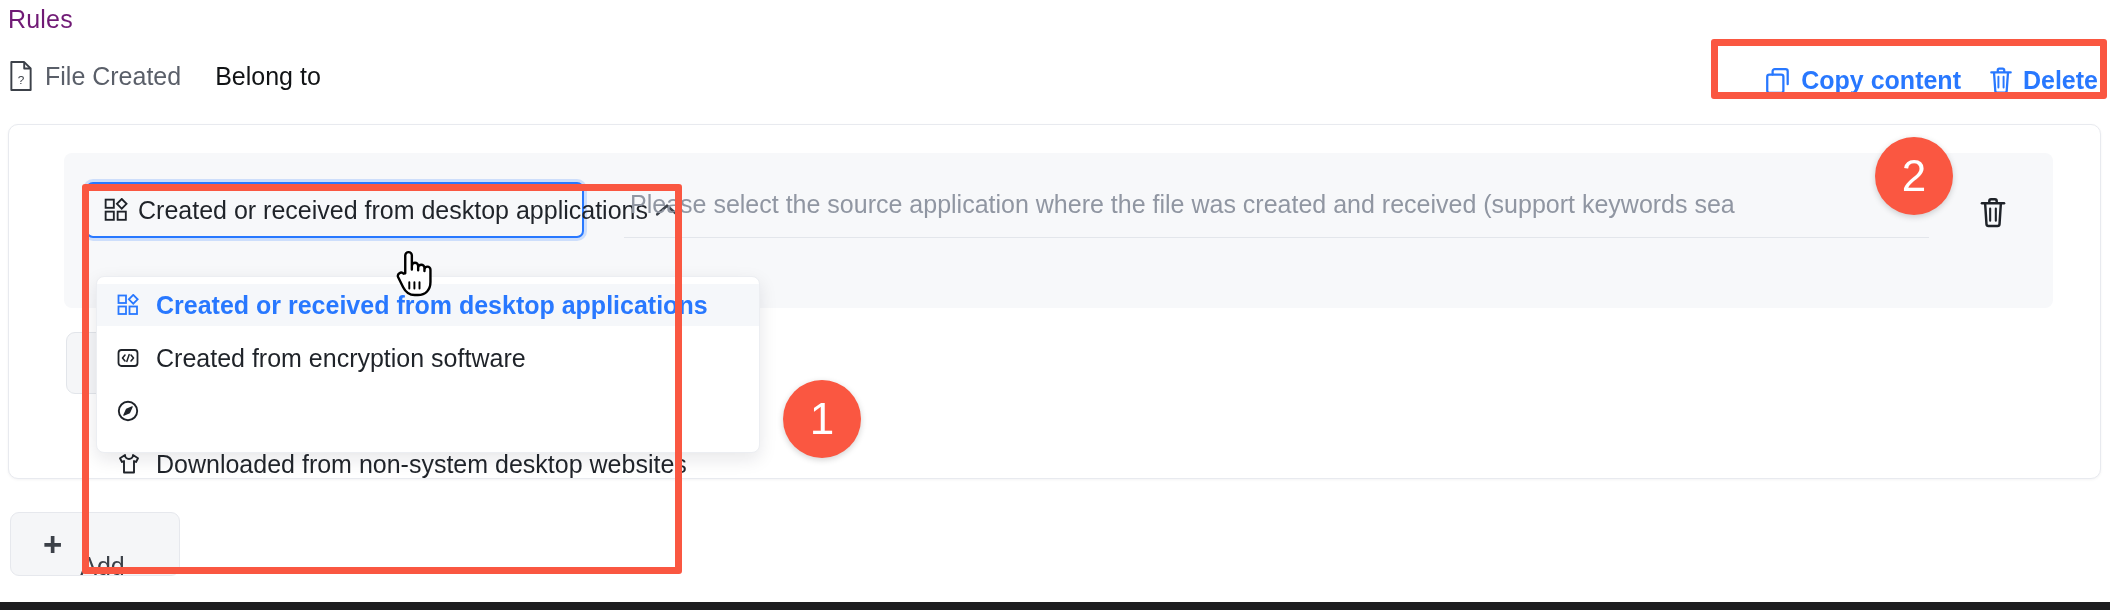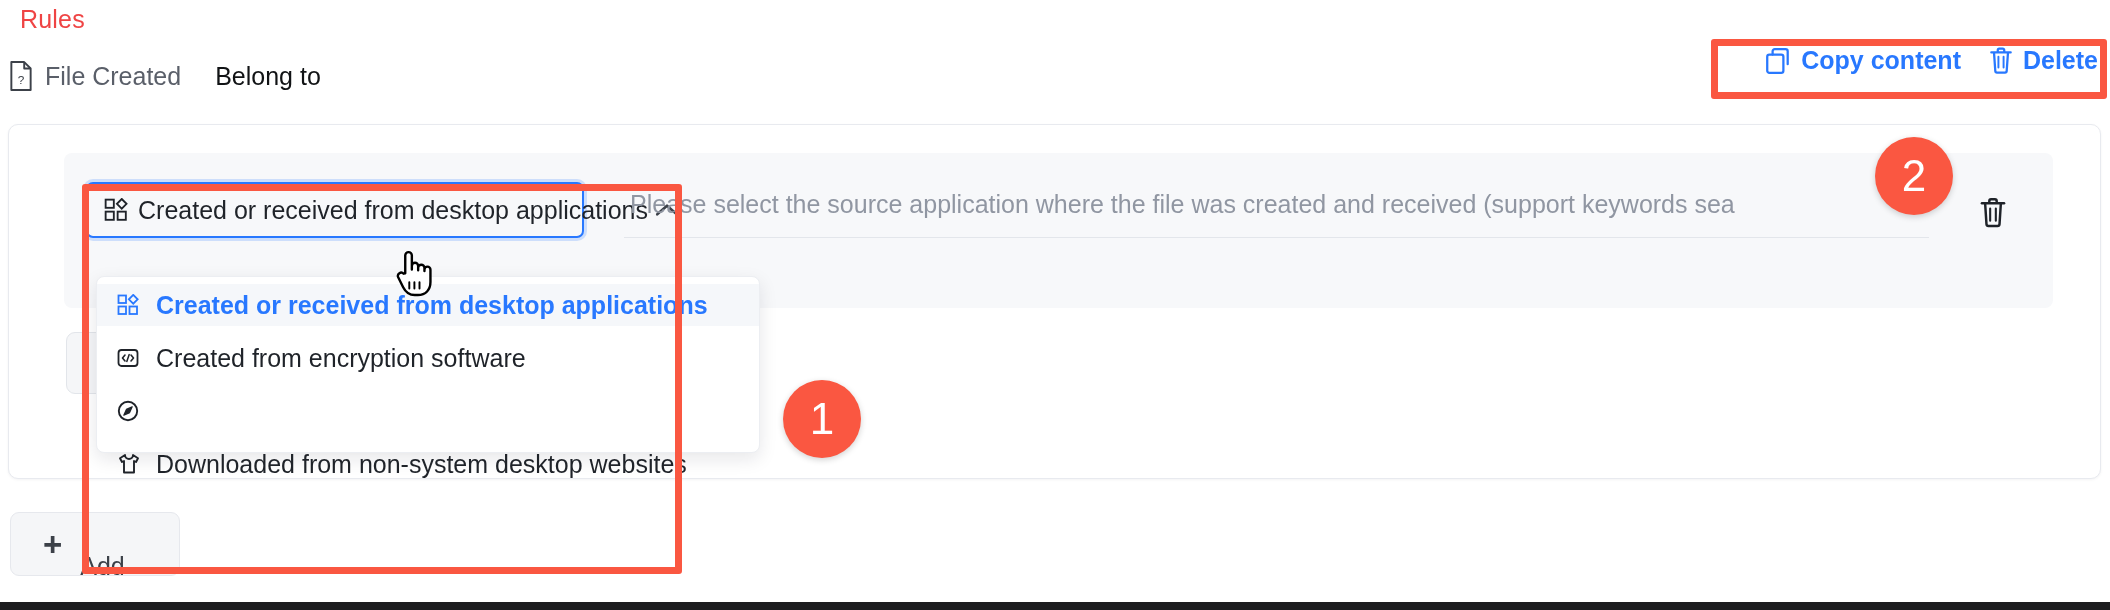--- a/index.html
+++ b/index.html
@@ -14,23 +14,23 @@
   #root {
     position: relative;
     width: 2110px;
     height: 610px;
     background: #ffffff;
   }
 
   
   .page-title {
     position: absolute;
-    left: 20px; top: 5px;
-    font-size: 25px;
-    color: #ef4444;
+    left: 8px; top: 5px;
+    font-size: 25px;
+    color: #701a75;
     letter-spacing: 0.2px;
   }
 
   .tabbar {
     position: absolute;
     left: 8px; top: 58px;
     display: flex;
     align-items: center;
     gap: 34px;
     height: 36px;
@@ -46,21 +46,21 @@
   .tab.active { color: #111315; justify-content: center; }
   .tab-icon { display:flex; align-items:center; }
 
   
   .actions {
     position: absolute;
     right: 6px; top: 46px;
     display: flex;
     align-items: flex-end;
     gap: 28px;
-    padding: 0 6px;
+    padding: 20px 6px;
   }
   .action-btn {
     display: flex;
     align-items: center;
     gap: 10px;
     color: #2878ff;
     font-size: 25px;
     font-weight: 700;
     cursor: pointer;
     white-space: nowrap;

